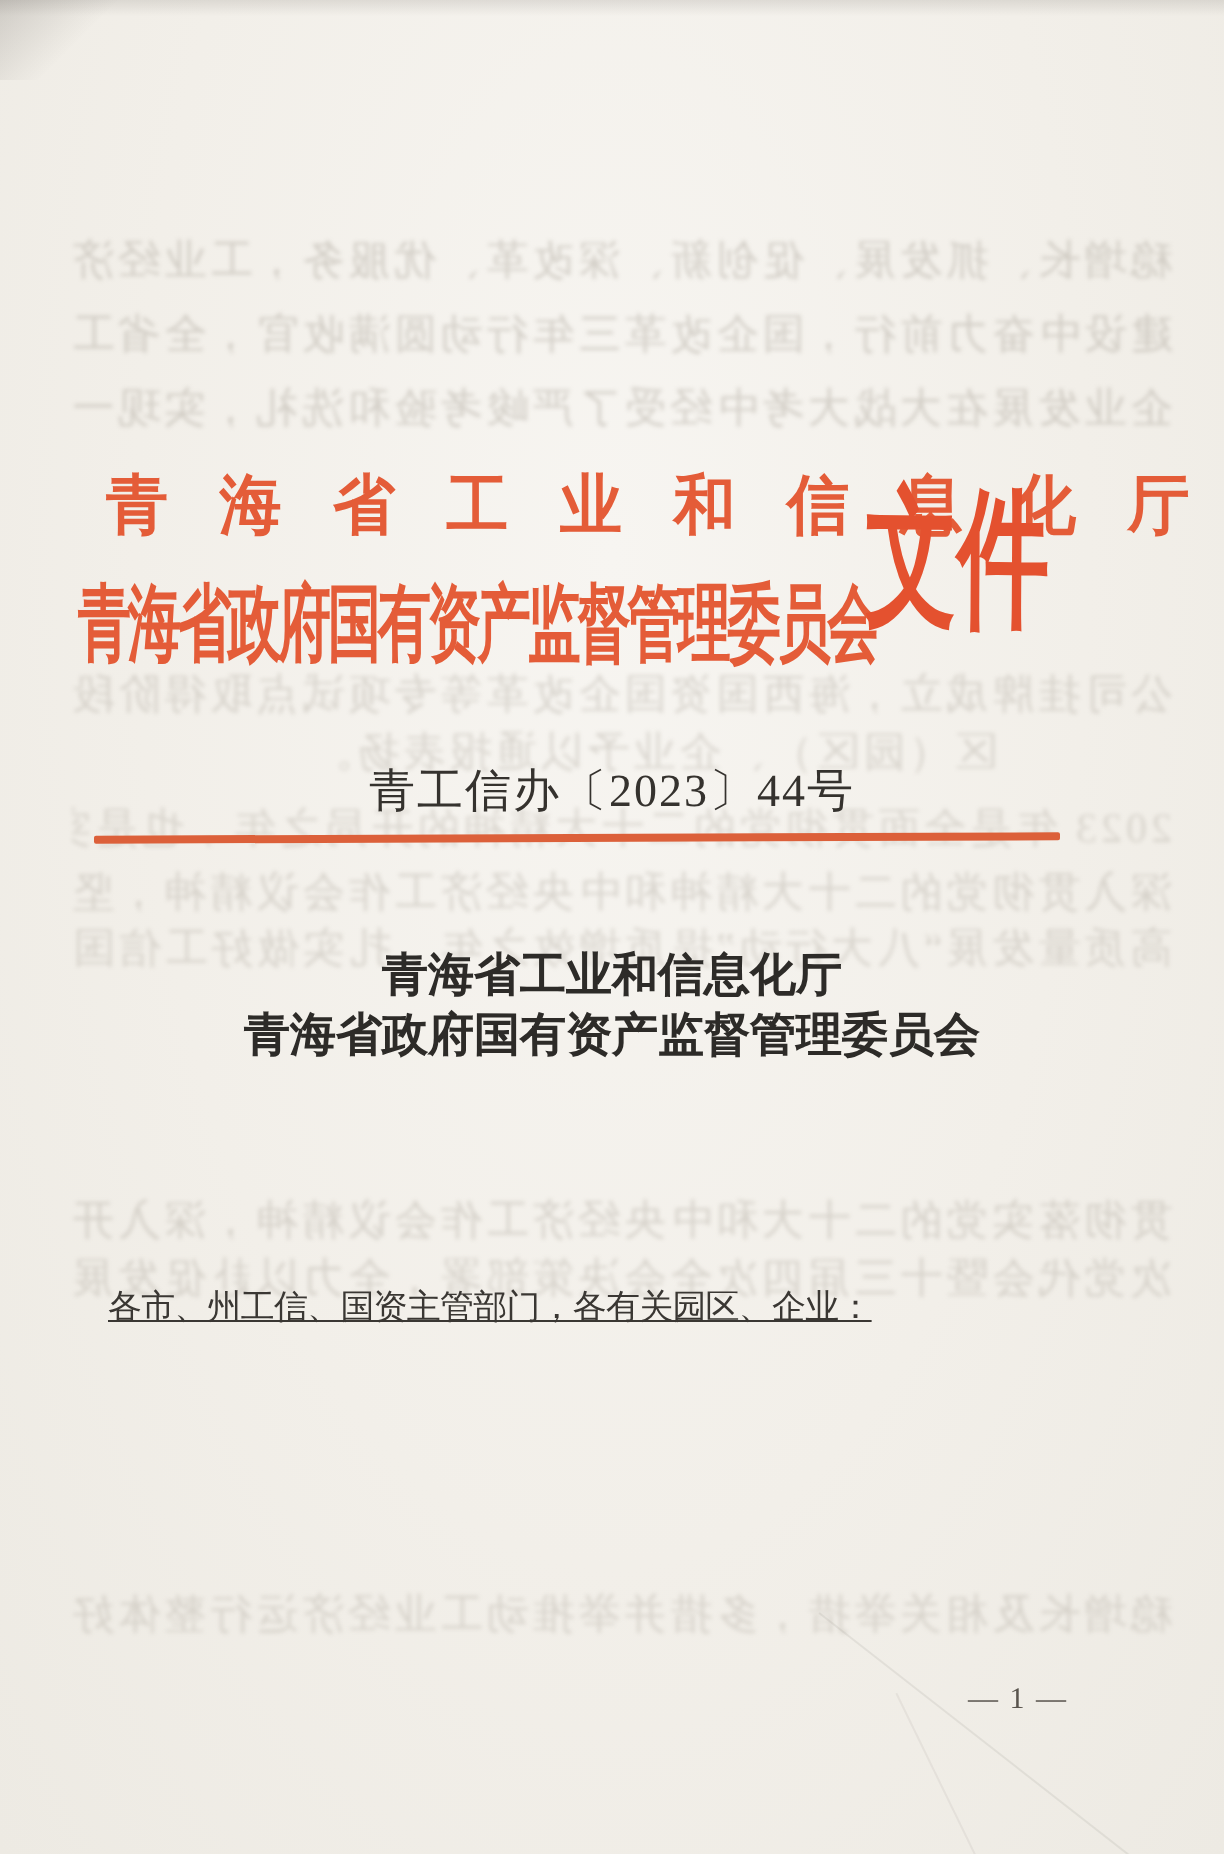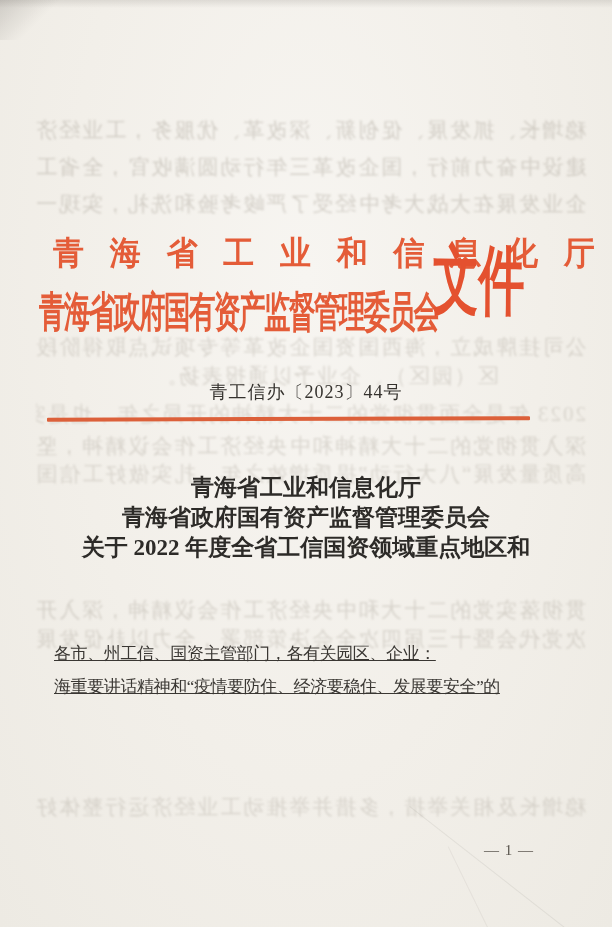--- a/index.html
+++ b/index.html
@@ -74,21 +74,21 @@
   .doctype{
     position:absolute;left:433px;top:241px;
     color:#e4512f;font-weight:bold;
     font-size:74px;line-height:76px;white-space:nowrap;
     transform:scale(0.62,1.02) rotate(0.5deg);transform-origin:left top;
     letter-spacing:0px;
   }
   .docnum{
     position:absolute;left:0;right:0;top:380px;
     text-align:center;color:#35322e;
-    font-size:18px;letter-spacing:1px;
+    font-size:23px;letter-spacing:1px;
   }
   .redrule{
     position:absolute;left:47px;top:417px;width:483px;height:4px;
     background:#dc603a;border-radius:1px;
     transform:rotate(-0.2deg);
   }
 
   
   .title{
     position:absolute;left:0;right:0;top:473px;
@@ -138,23 +138,21 @@
   <div class="agency2">青海省政府国有资产监督管理委员会</div>
   <div class="doctype">文件</div>
 
   <div class="docnum">青工信办〔2023〕44号</div>
 
   <div class="redrule"></div>
 
   <div class="title">
     <div>青海省工业和信息化厅</div>
     <div>青海省政府国有资产监督管理委员会</div>
-    <div>关于 2022 年度全省工信国资领域重点地区和</div>
   </div>
 
   <div class="bodytext">
     <div class="body-line">各市、州工信、国资主管部门，各有关园区、企业：</div>
-    <div class="body-line">海重要讲话精神和“疫情要防住、经济要稳住、发展要安全”的</div>
   </div>
 
   <div class="pagenum">— 1 —</div>
 
 </div>
 
 </body></html>

